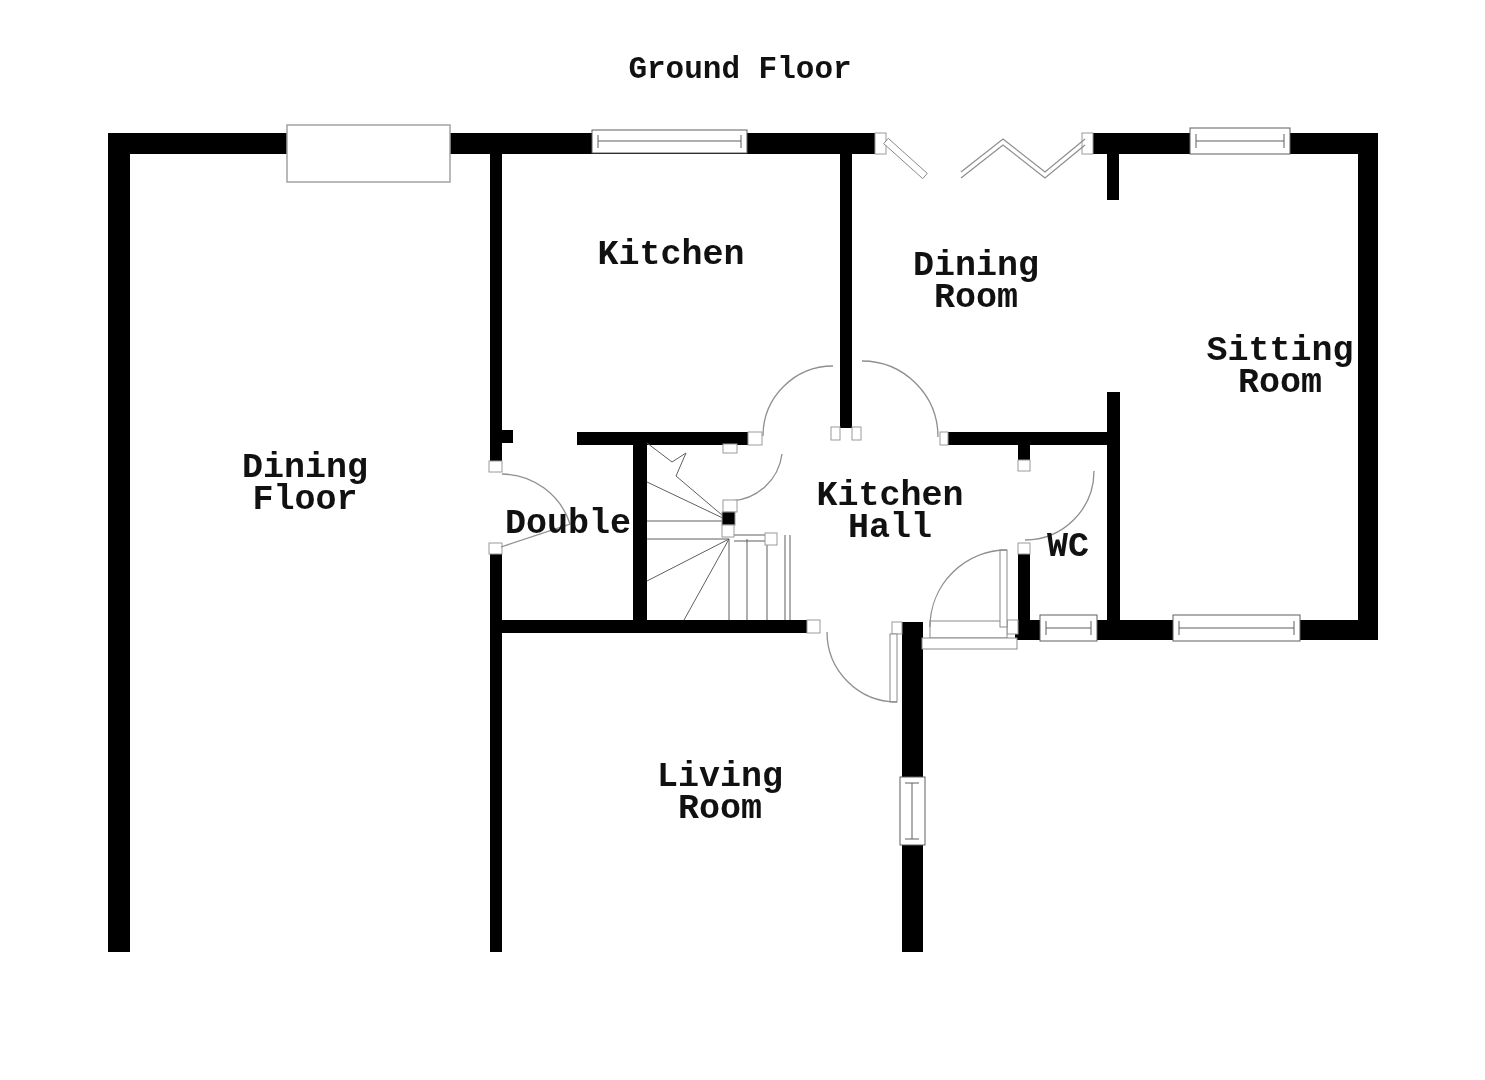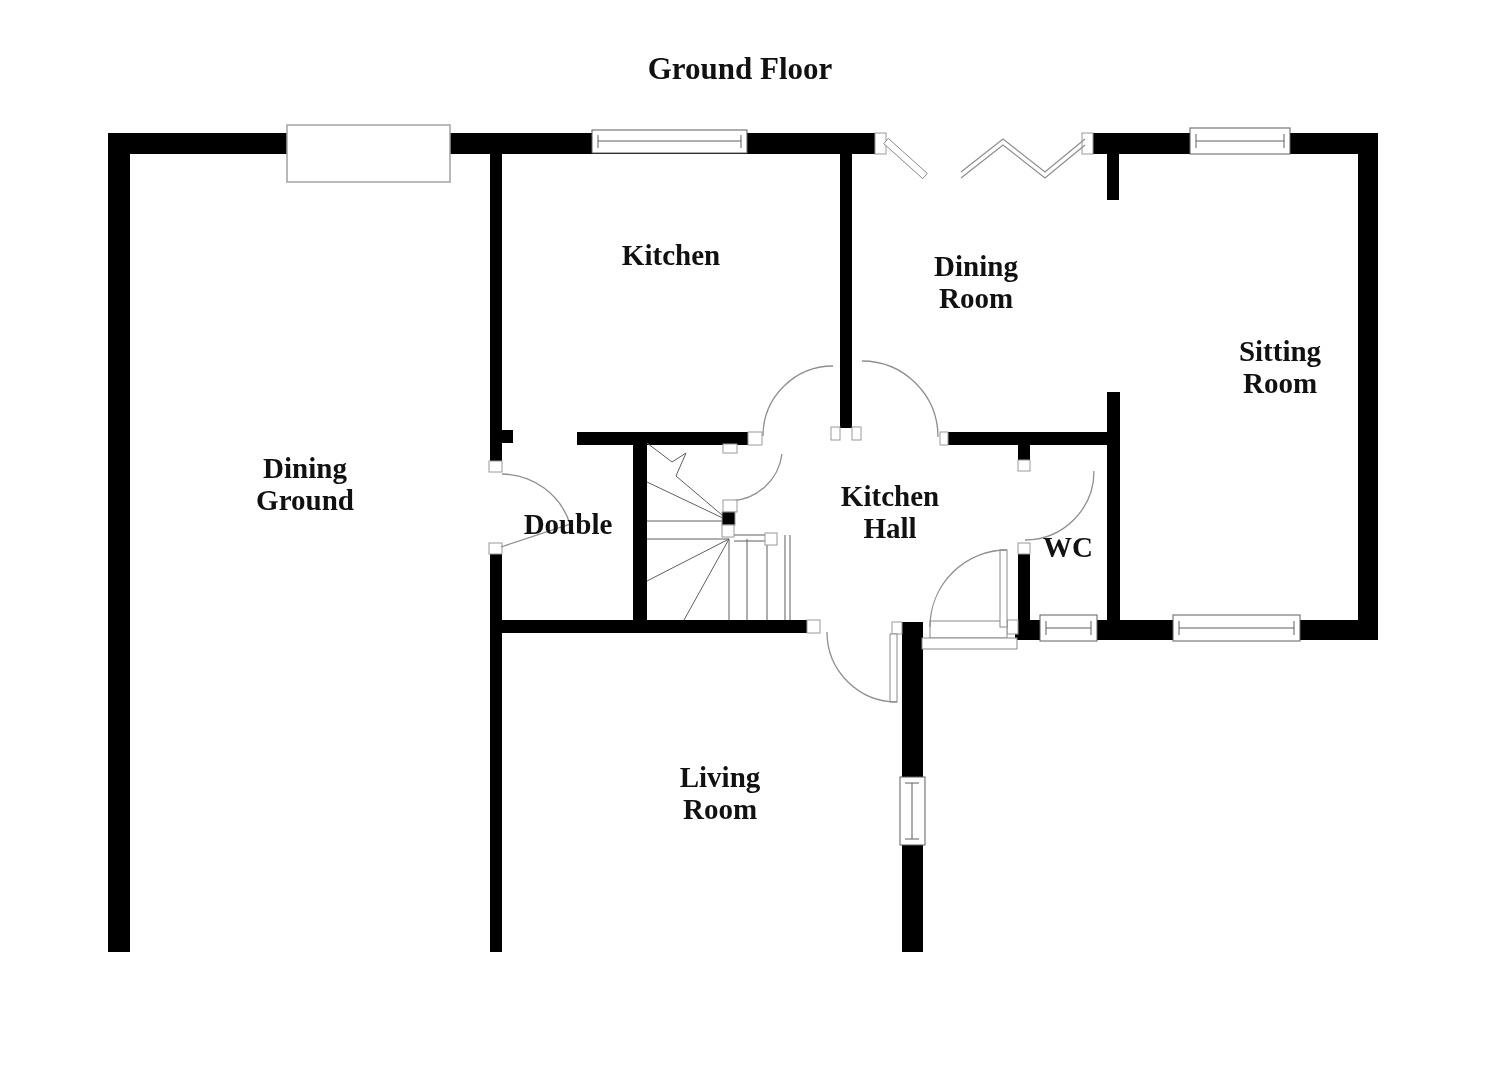--- a/index.html
+++ b/index.html
@@ -8,31 +8,31 @@
     --arc:#8f8f8f;
     --thin:#5f5f5f;
     --frame:#a3a3a3;
     --text:#111111;
   }
   html,body{margin:0;padding:0;background:var(--bg);}
   .plan{
     position:relative;
     width:1485px;height:952px;
     background:var(--bg);
-    font-family:Liberation Serif, serif;
+    font-family:Liberation Mono, monospace;
     overflow:hidden;
   }
   .plan svg{position:absolute;left:0;top:0;}
   .room-label{
     position:absolute;
     transform:translate(-50%,-50%);
     text-align:center;
     color:var(--text);
     font-weight:bold;
-    font-size:29px;
+    font-size:35px;
     line-height:32px;
     white-space:nowrap;
   }
   .room-label span{display:block;}
   .room-label span:empty{display:none;}
   .plan-title{
     position:absolute;
     transform:translate(-50%,-50%);
     color:var(--text);
     font-weight:bold;
@@ -190,21 +190,21 @@
       <rect class="cap" x="765" y="533" width="12" height="12"></rect>
     </g>
   </svg>
 
   <div class="plan-title" style="left:740px;top:69px;">
     <span>Ground Floor</span>
   </div>
 
   <div class="room-label" style="left:305px;top:484px;">
     <span>Dining</span>
-    <span>Ground</span>
+    <span>Floor</span>
   </div>
 
   <div class="room-label" style="left:671px;top:255px;">
     <span>Kitchen</span>
   </div>
 
   <div class="room-label" style="left:976px;top:282px;">
     <span>Dining</span>
     <span>Room</span>
   </div>

